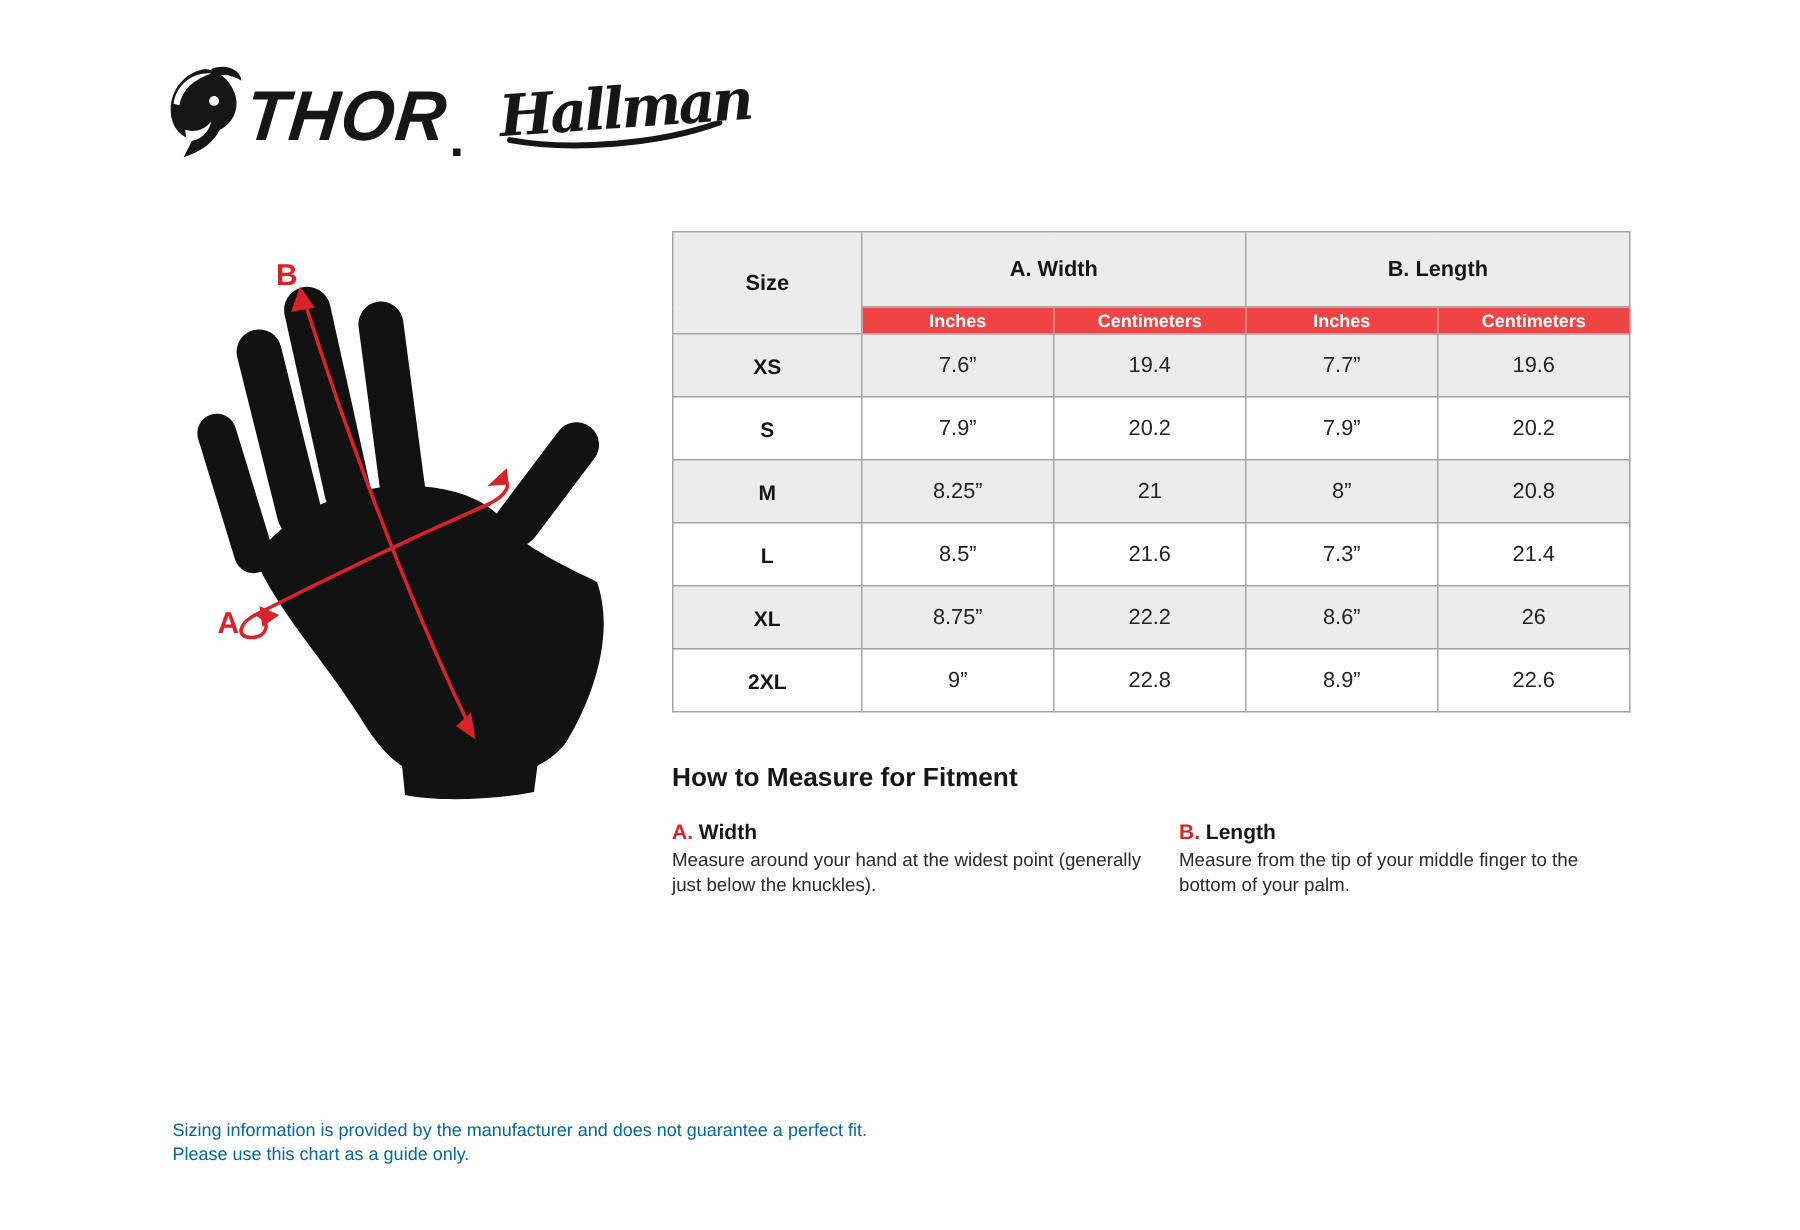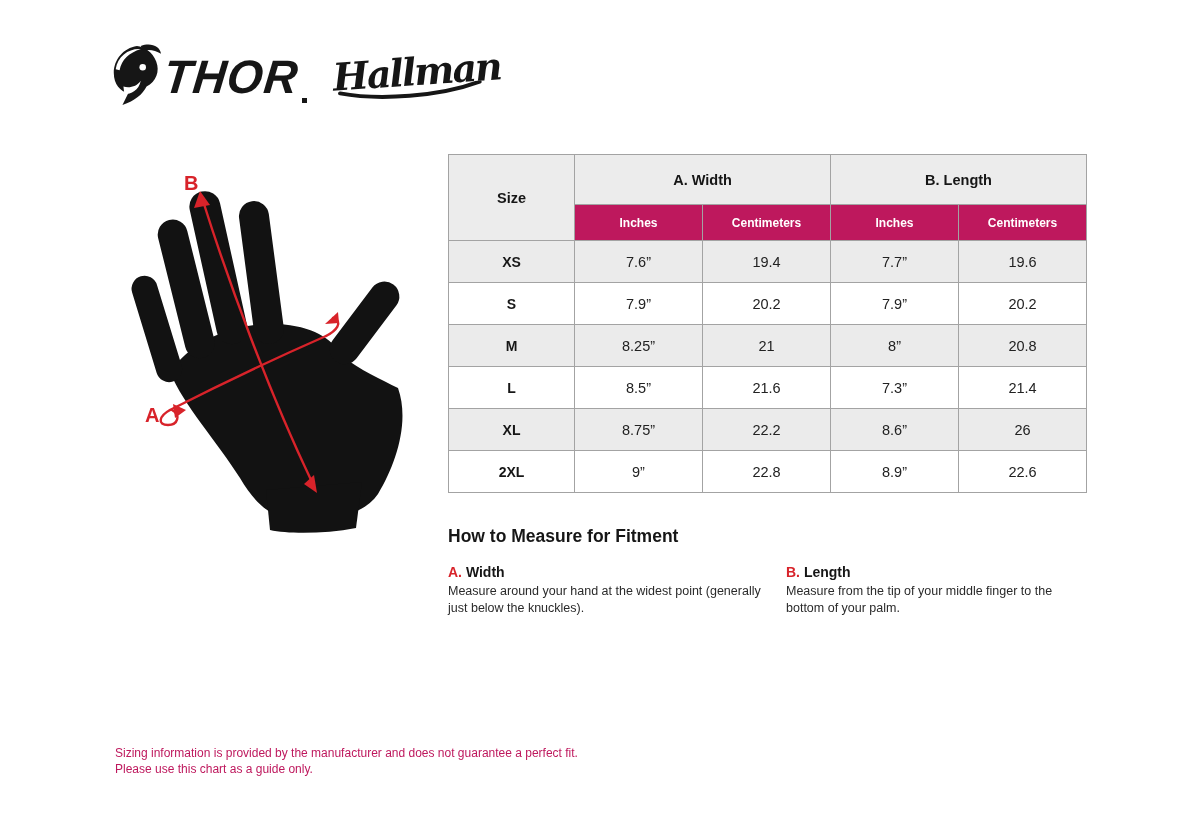--- a/index.html
+++ b/index.html
@@ -35,40 +35,40 @@
   .right-col { position: absolute; left: 448px; top: 140px; width: 638px; }
   .chart-title { font-size: 17.5px; font-weight: bold; letter-spacing: -0.2px; color: #161616; }
 
   table.size-table {
     border-collapse: collapse; table-layout: fixed; width: 638px; margin-top: 14px;
   }
   table.size-table th, table.size-table td {
     border: 1px solid #a3a3a3; text-align: center; vertical-align: middle;
   }
   .hdr-cell { background: #ececec; font-weight: bold; font-size: 14.5px; height: 50px; color: #161616; }
-  .unit-cell { background: #be185d; color: #ffffff; font-weight: bold; font-size: 12px; height: 36px; }
+  .unit-cell { background: #ef4444; color: #ffffff; font-weight: bold; font-size: 12px; height: 18px; }
   table.size-table tbody tr { height: 42px; background: #ffffff; }
   table.size-table tbody tr.stripe { background: #ebebeb; }
   table.size-table tbody th { font-weight: bold; font-size: 14px; color: #161616; }
   table.size-table tbody td { font-weight: normal; font-size: 14.5px; color: #222222; text-align: center; }
 
   .howto-heading { margin-top: 33px; font-size: 17.5px; font-weight: bold; color: #161616; }
   .howto-items { display: flex; margin-top: 17px; }
   .howto-item { width: 322px; }
   .howto-item + .howto-item { margin-left: 16px; width: 300px; }
   .howto-item-title { font-size: 14px; font-weight: bold; color: #161616; }
   .howto-key { color: #d8232a; }
   .howto-text { font-size: 12.5px; line-height: 17px; color: #2a2a2a; margin-top: 3px; }
 
   .note-row { display: flex; margin-top: 25px; }
   .note-label { color: #d8232a; font-weight: bold; font-size: 12.5px; width: 41px; flex: 0 0 41px; }
   .note-text { font-weight: bold; font-size: 12.5px; line-height: 18px; width: 600px; color: #161616; }
 
   
-  .footer { position: absolute; left: 115px; top: 745px; font-size: 12px; line-height: 16px; color: #be185d; }
+  .footer { position: absolute; left: 115px; top: 745px; font-size: 12px; line-height: 16px; color: #0369a1; }
 </style>
 </head>
 <body>
 
 <div class="brand-row">
   <div class="thor-logo">
     <span>
       <svg width="54" height="62" viewBox="0 0 56 64" aria-hidden="true">
         <path fill="#161616" d="M30 2 C16 4 6 16 6 30 C6 42 13 49 21 51 L15 63 C28 59 36 52 40 44 C50 39 54 28 50 18 C46 8 38 3 30 2 Z"></path>
         <path fill="#ffffff" d="M8 26 C10 12 22 4 34 5 C22 9 14 16 12 27 Z"></path>

